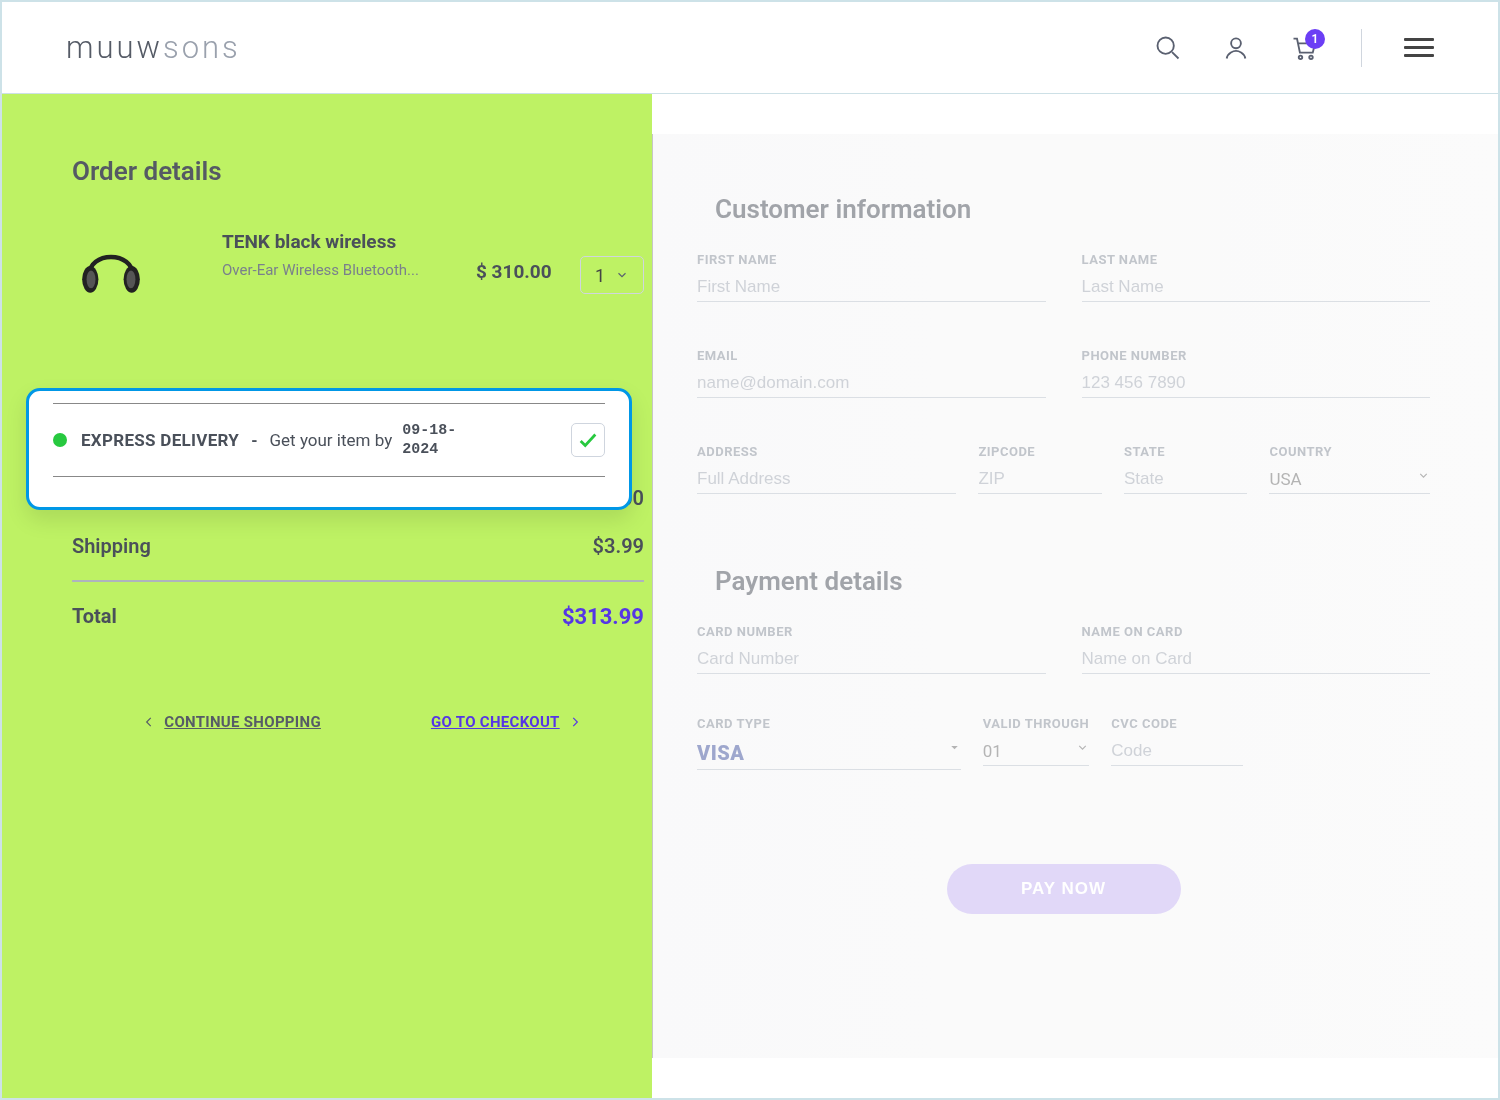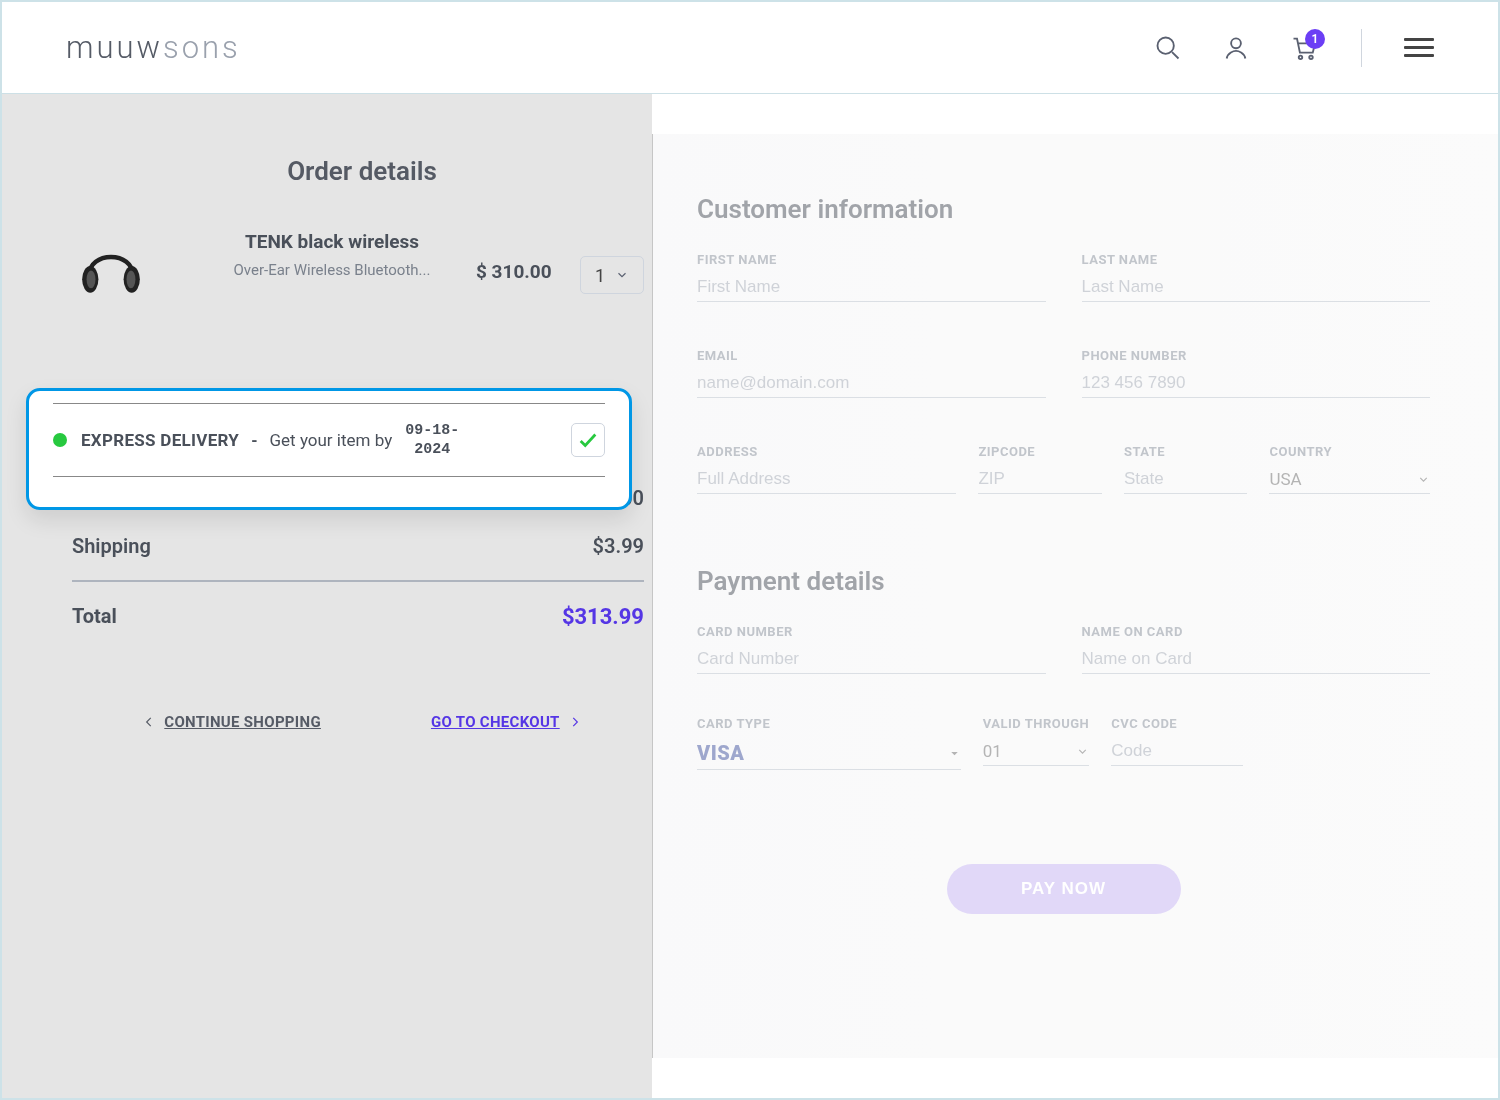--- a/index.html
+++ b/index.html
@@ -62,39 +62,38 @@
     .hamburger span { display: block; width: 30px; height: 3px; background: #444; border-radius: 1px;}
     
     .main {
       display: flex;
       height: calc(100% - 92px);
     }
     .left {
       width: 650px;
       padding: 62px 0 0 70px;
       position: relative;
-      background: #e5e5e5;
-      text-align: center;
+      background: #bef264;
     }
     .right {
       flex: 1;
       background: linear-gradient(to right, #f5f5f6, #f8f8f8);
       padding: 60px 68px 0 44px;
       opacity: 0.55;
       border-left: 1px solid #999;
       margin-top: 40px;
       margin-bottom: 40px;
     }
     .section-title {
       font-size: 26px;
       font-weight: 600;
       color: #555a64;
       margin-bottom: 44px;
     }
-    .right .section-title{ margin-bottom: 28px; }
+    .right .section-title{ margin-bottom: 28px; margin-left: 18px; }
     
     .product-row {
       display: flex;
       align-items: flex-start;
       gap: 24px;
     }
     .product-img {
       width: 78px; height: 78px;
       display: flex; align-items: center; justify-content: center;
     }
@@ -178,21 +177,21 @@
       width: 100%;
       border: none;
       border-bottom: 1px solid #bfc5ce;
       font-size: 17px;
       padding: 4px 0;
       background: transparent;
       color: #777;
     }
     .field input::placeholder { color: #a9afb9; }
     .address-row { display: grid; grid-template-columns: 2.1fr 1fr 1fr 1.3fr; gap: 22px; grid-column: 1 / span 2;}
-    .select { display: flex; align-items: center; justify-content: space-between; cursor: pointer; }
+    .select { display: flex; align-items: flex-start; justify-content: space-between; cursor: pointer; }
     .select svg { width: 13px; height: 13px; stroke: #777; fill: none; stroke-width: 2;}
     .right .section-title.second { margin-top: 72px; }
     .pay-grid { display: grid; grid-template-columns: 1fr 1fr; gap: 42px 36px;}
     .pay-row2 { display: grid; grid-template-columns: 1.6fr 0.6fr 0.8fr 1fr; gap: 22px; grid-column: 1 / span 2;}
     .visa { font-weight: 900; color: #5060a5; font-size: 20px; letter-spacing: 0.5px;}
     .pay-now {
       display: block;
       width: 234px;
       height: 50px;
       margin: 94px auto 0 auto;

